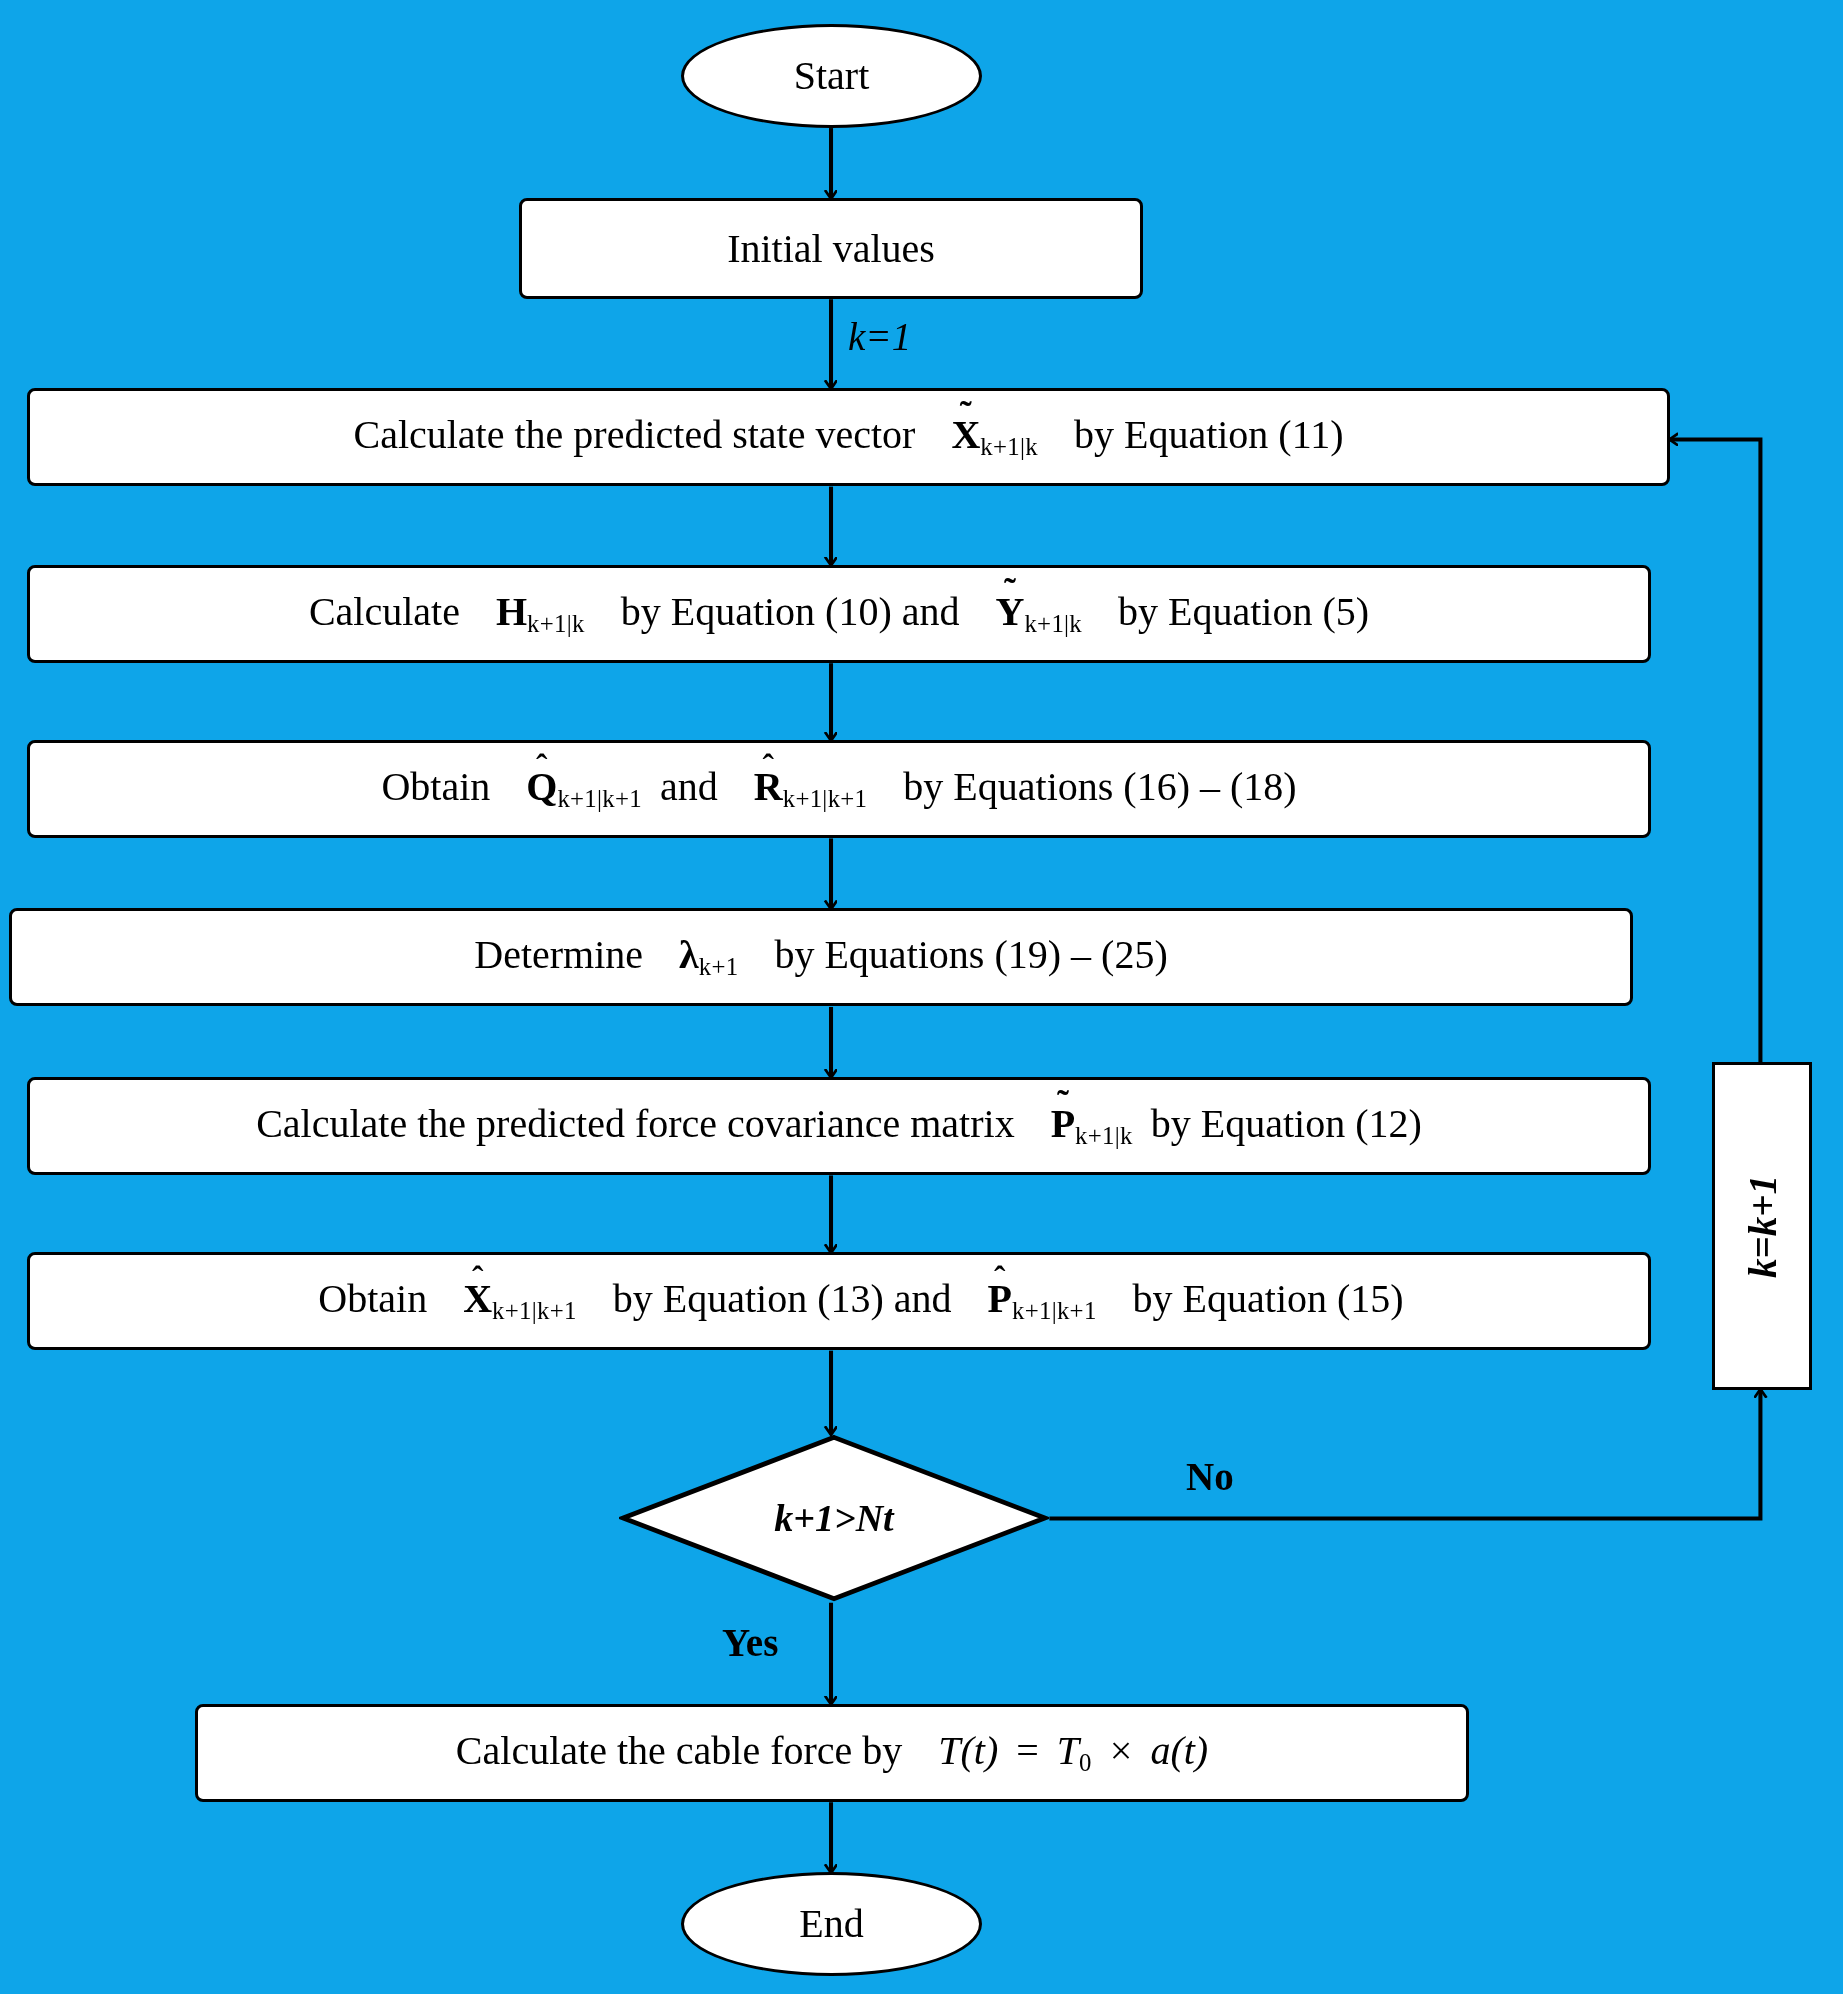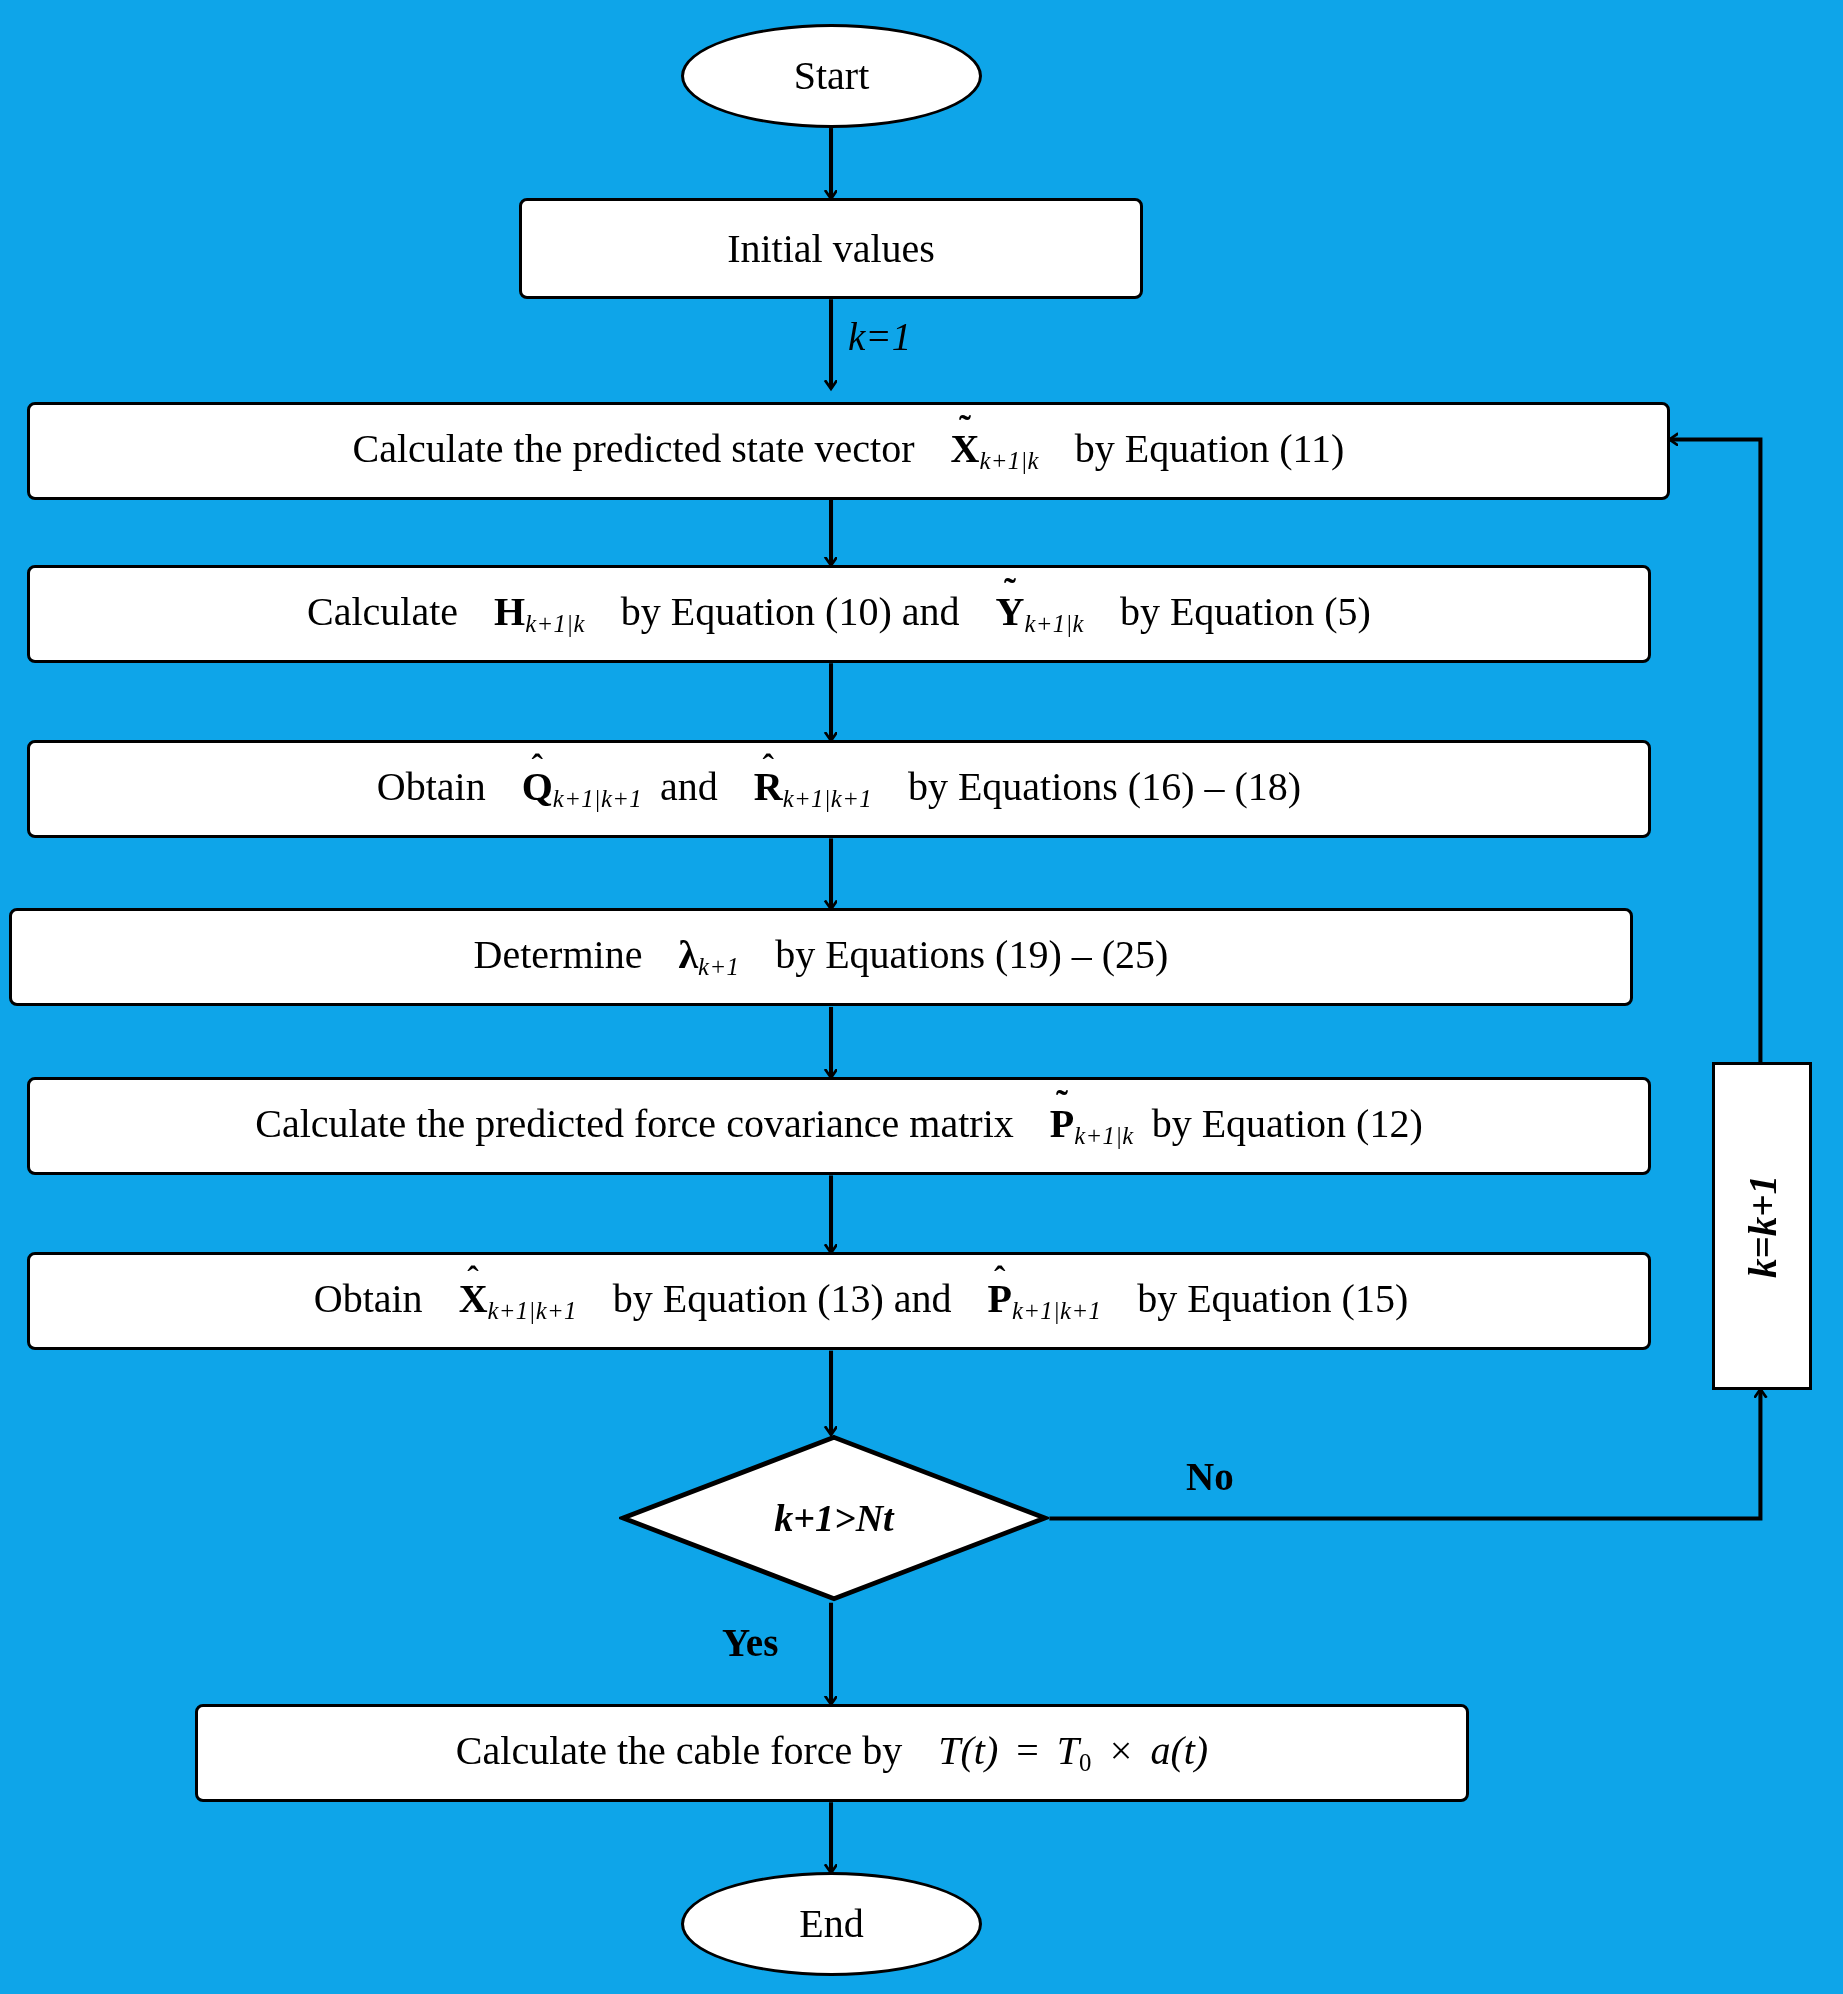--- a/index.html
+++ b/index.html
@@ -98,21 +98,20 @@
     display: inline-block;
   }
   .mathvar .acc {
     position: absolute;
     left: 0;
     right: 0;
     text-align: center;
     font-weight: bold;
   }
   sub.sb {
-    font-style: italic;
     font-weight: normal;
     font-size: 0.62em;
     vertical-align: -0.28em;
     letter-spacing: 0.3px;
   }
   .ital { font-style: italic; }
   .sp { display:inline-block; width: 0.45em; }
   .sp-lg { display:inline-block; width: 0.9em; }
 </style>
 </head>
@@ -159,21 +158,21 @@
   </div>
 
   <div class="node process" style="left:519px; top:198px; width:624px; height:101px; font-size:40px;">
     <span class="txt">Initial values</span>
   </div>
 
   <div class="edge-label italic-lbl" style="left:848px; top:314px; font-size:39px;">
     <span>k=1</span>
   </div>
 
-  <div class="node process" style="left:27px; top:402px; width:1643px; height:98px; font-size:40px;">
+  <div class="node process" style="left:27px; top:388px; width:1643px; height:98px; font-size:40px;">
     <span class="txt">
       <span>Calculate the predicted state vector</span><span class="sp-lg"></span><span class="mathvar"><span class="acc" style="top:-0.52em; font-size:0.9em;">˜</span><span>X</span></span><sub class="sb">k+1|k</sub><span class="sp-lg"></span><span>by Equation (11)</span>
     </span>
   </div>
 
   <div class="node process" style="left:27px; top:565px; width:1624px; height:98px; font-size:40px;">
     <span class="txt">
       <span>Calculate</span><span class="sp-lg"></span><span class="mathvar"><span>H</span></span><sub class="sb">k+1|k</sub><span class="sp-lg"></span><span>by Equation (10) and</span><span class="sp-lg"></span><span class="mathvar"><span class="acc" style="top:-0.52em; font-size:0.9em;">˜</span><span>Y</span></span><sub class="sb">k+1|k</sub><span class="sp-lg"></span><span>by Equation (5)</span>
     </span>
   </div>

